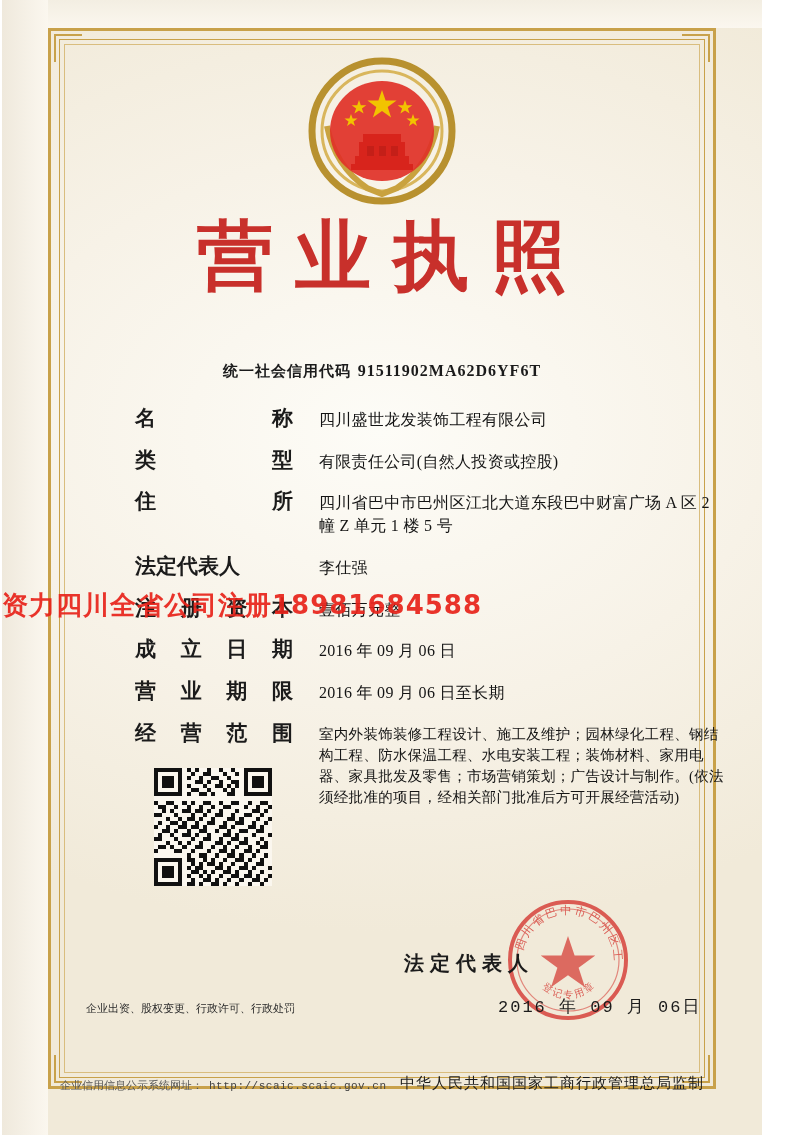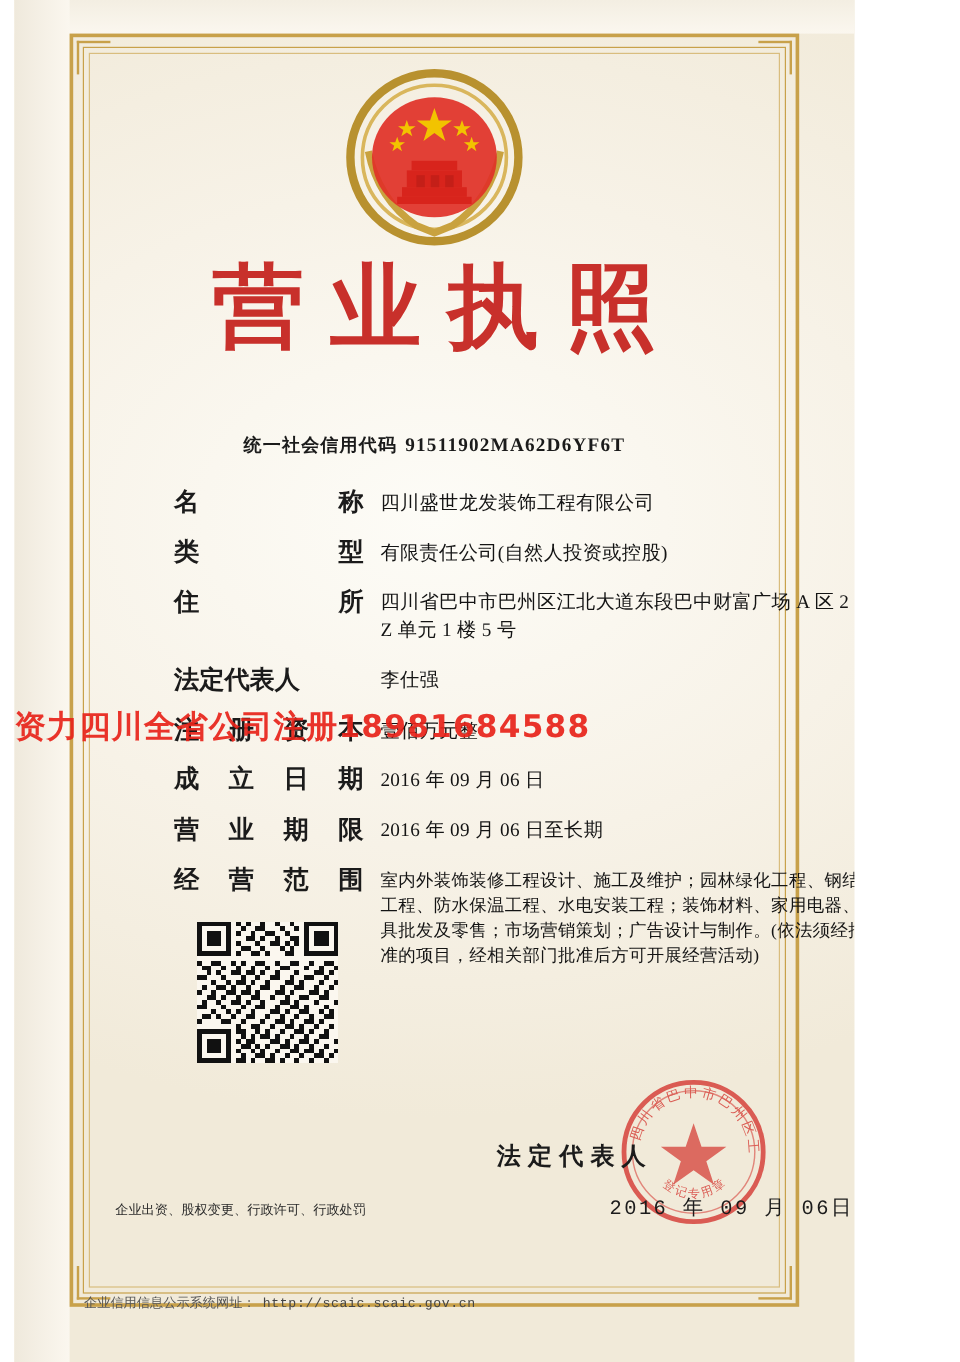--- a/index.html
+++ b/index.html
@@ -10,22 +10,22 @@
   body {
     width: 800px;
     height: 1135px;
     position: relative;
     font-family: "Liberation Serif", serif;
     overflow: hidden;
   }
 
   #license {
     position: absolute;
-    left: 12px; top: 0;
-    width: 700px;
+    left: 2px; top: 0;
+    width: 760px;
     height: 1135px;
     background: #fbf7ef;
     background-image:
       radial-gradient(ellipse 700px 500px at 50% 38%, #fdfcf7 0%, #f7f2e7 55%, #f1ead9 100%);
     overflow: hidden;
   }
 
   
   .border-outer {
     position: absolute;
@@ -130,20 +130,21 @@
   }
   .field-label.tight { letter-spacing: 0; justify-content: flex-start; }
   .field-value {
     flex: 1;
     font-family: "Liberation Serif", serif;
     font-size: 16px;
     color: #141414;
     line-height: 1.42;
     padding-top: 4px;
     letter-spacing: 0.3px;
+    margin-left: 12px;
   }
   .field-value.small {
     font-size: 14.5px;
     line-height: 1.45;
   }
 
   
   .watermark {
     position: absolute;
     left: 0; right: 0;
@@ -611,14 +612,15 @@
   <div class="registry">法定代表人</div>
   <div class="issue-date">2016 年  09 月  06日</div>
 
   <div class="notice">
     <div>企业出资、股权变更、行政许可、行政处罚</div>
   </div>
 
   <div class="footer-left">
     <span>企业信用信息公示系统网址：</span><span class="url">http://scaic.scaic.gov.cn</span>
   </div>
+  <div class="footer-right">中华人民共和国国家工商行政管理总局监制</div>
 
 </div>
 
 </body></html>

